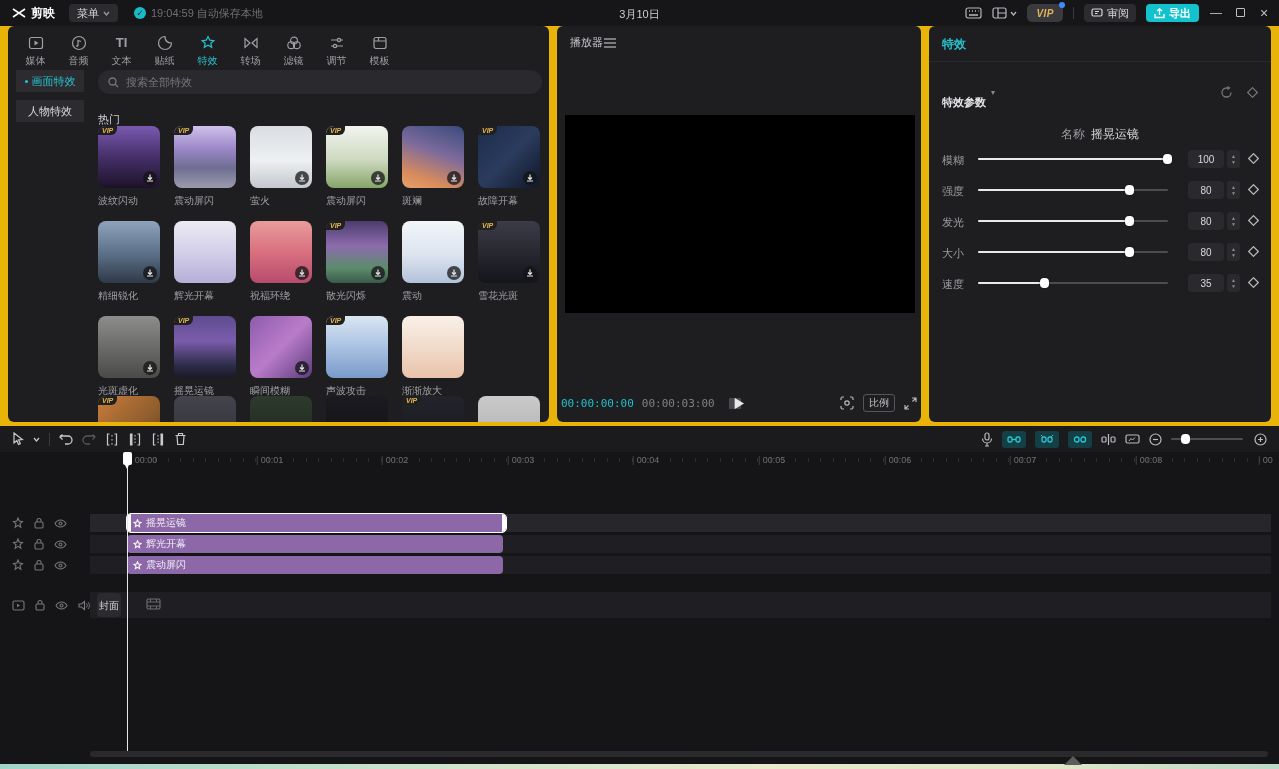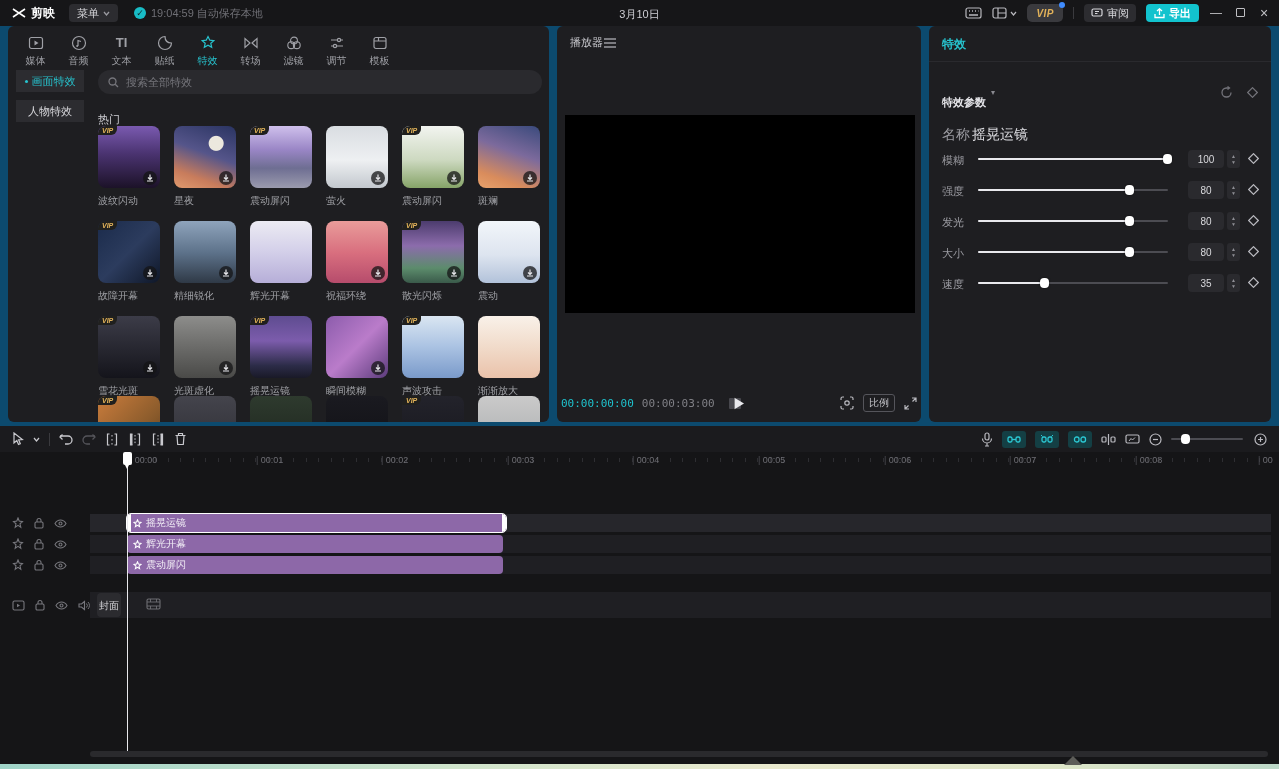--- a/index.html
+++ b/index.html
@@ -1,18 +1,18 @@
 <!DOCTYPE html>
 <html><head>
 <meta charset="utf-8">
 <style>
   * { margin:0; padding:0; box-sizing:border-box; }
   html,body { width:1279px; height:769px; background:#0c0c0d; overflow:hidden;
     font-family:"Liberation Sans","DejaVu Sans",sans-serif; }
-  .win { position:absolute; inset:0; background:#0c4a6e; }
+  .win { position:absolute; inset:0; background:#eab308; }
 
   
   .titlebar{position:absolute;left:0;top:0;width:1279px;height:26px;background:#161618;display:flex;align-items:center;}
   .logo{display:flex;align-items:center;gap:5px;margin-left:12px;color:#fff;font-size:12px;font-weight:bold;}
   .menu-btn{margin-left:14px;background:#2c2c30;border-radius:4px;height:18px;padding:0 8px;display:flex;align-items:center;gap:4px;color:#d8d8dc;font-size:11px;}
   .autosave{margin-left:16px;display:flex;align-items:center;gap:5px;color:#6f6f75;font-size:11px;}
   .check{width:12px;height:12px;border-radius:50%;background:#18bcc6;color:#0c2c2e;font-size:9px;display:flex;align-items:center;justify-content:center;}
   .proj-title{position:absolute;left:50%;transform:translateX(-50%);top:7px;color:#cfcfd4;font-size:11px;}
   .tb-right{position:absolute;right:8px;top:0;height:26px;display:flex;align-items:center;gap:10px;}
   .tb-icon{color:#b8b8bd;display:flex;align-items:center;}
@@ -94,21 +94,21 @@
   .pc-right{margin-left:auto;display:flex;align-items:center;gap:9px;color:#b9b9bf;}
   .ratio-btn{border:1px solid #55555b;border-radius:3px;font-size:10px;color:#c6c6cb;padding:1px 5px;}
 
   
   .insp-tab{padding:10px 13px 8px;color:#27c3ce;font-size:12px;font-weight:bold;border-bottom:1px solid #2a2a2e;}
   .insp-sec{display:flex;align-items:center;padding:13px 13px 0;}
   .insp-sec b{color:#e4e4e8;font-size:11px;margin-top:20px;}
   .insp-sec .caret{color:#8a8a90;font-size:8px;margin-left:5px;}
   .insp-sec .spacer{flex:1;}
   .insp-sec svg{color:#73737a;}
-  .name-row{display:flex;align-items:center;padding:16px 13px 0;font-size:14px;}
+  .name-row{display:flex;align-items:center;padding:16px 13px 0;font-size:12px;justify-content:center;}
   .name-row .lbl{color:#9b9ba1;width:30px;}
   .name-row .val{color:#dcdce0;}
   .sliders{position:absolute;left:0;top:118px;width:100%;}
   .srow{position:relative;height:31px;}
   .srow .lbl{position:absolute;left:13px;top:9px;font-size:11px;color:#9b9ba1;}
   .strack{position:absolute;left:49px;top:14px;width:190px;height:2px;border-radius:1px;background:#4c4c52;}
   .sfill{position:absolute;left:49px;top:14px;height:2px;border-radius:1px;background:#e9e9ed;width:calc(var(--val)*1.9px);}
   .sknob{position:absolute;top:10px;left:calc(49px + var(--val)*1.9px - 5px);width:9px;height:10px;border-radius:4px;background:#fff;box-shadow:0 0 2px rgba(0,0,0,.6);}
   .svalbox{position:absolute;left:259px;top:6px;width:36px;height:18px;background:#2a2a2e;border-radius:4px;color:#d9d9dd;font-size:10px;display:flex;align-items:center;justify-content:center;}
   .sstep{position:absolute;left:298px;top:6px;width:13px;height:18px;background:#2a2a2e;border-radius:3px;display:flex;flex-direction:column;align-items:center;justify-content:center;color:#8e8e94;font-size:5px;line-height:5px;gap:1px;}
@@ -304,31 +304,20 @@
           <div class="thumb">
             <span class="vipb show">VIP</span>
             <span class="dlb show">
               <svg width="8" height="8" viewBox="0 0 8 8" fill="none" stroke="currentColor" stroke-width="1.2">
                 <path d="M4 0.5v4.5 M2 3.5l2 2 2-2 M1 7h6"></path>
               </svg>
             </span>
           </div>
           <div class="card-label">波纹闪动</div>
         </div>
-        <div class="card idx-1">
-          <div class="thumb">
-
-            <span class="dlb show">
-              <svg width="8" height="8" viewBox="0 0 8 8" fill="none" stroke="currentColor" stroke-width="1.2">
-                <path d="M4 0.5v4.5 M2 3.5l2 2 2-2 M1 7h6"></path>
-              </svg>
-            </span>
-          </div>
-          <div class="card-label">星夜</div>
-        </div>
         <div class="card idx-2">
           <div class="thumb">
             <span class="vipb show">VIP</span>
 
           </div>
           <div class="card-label">震动屏闪</div>
         </div>
         <div class="card idx-3">
           <div class="thumb">
 

